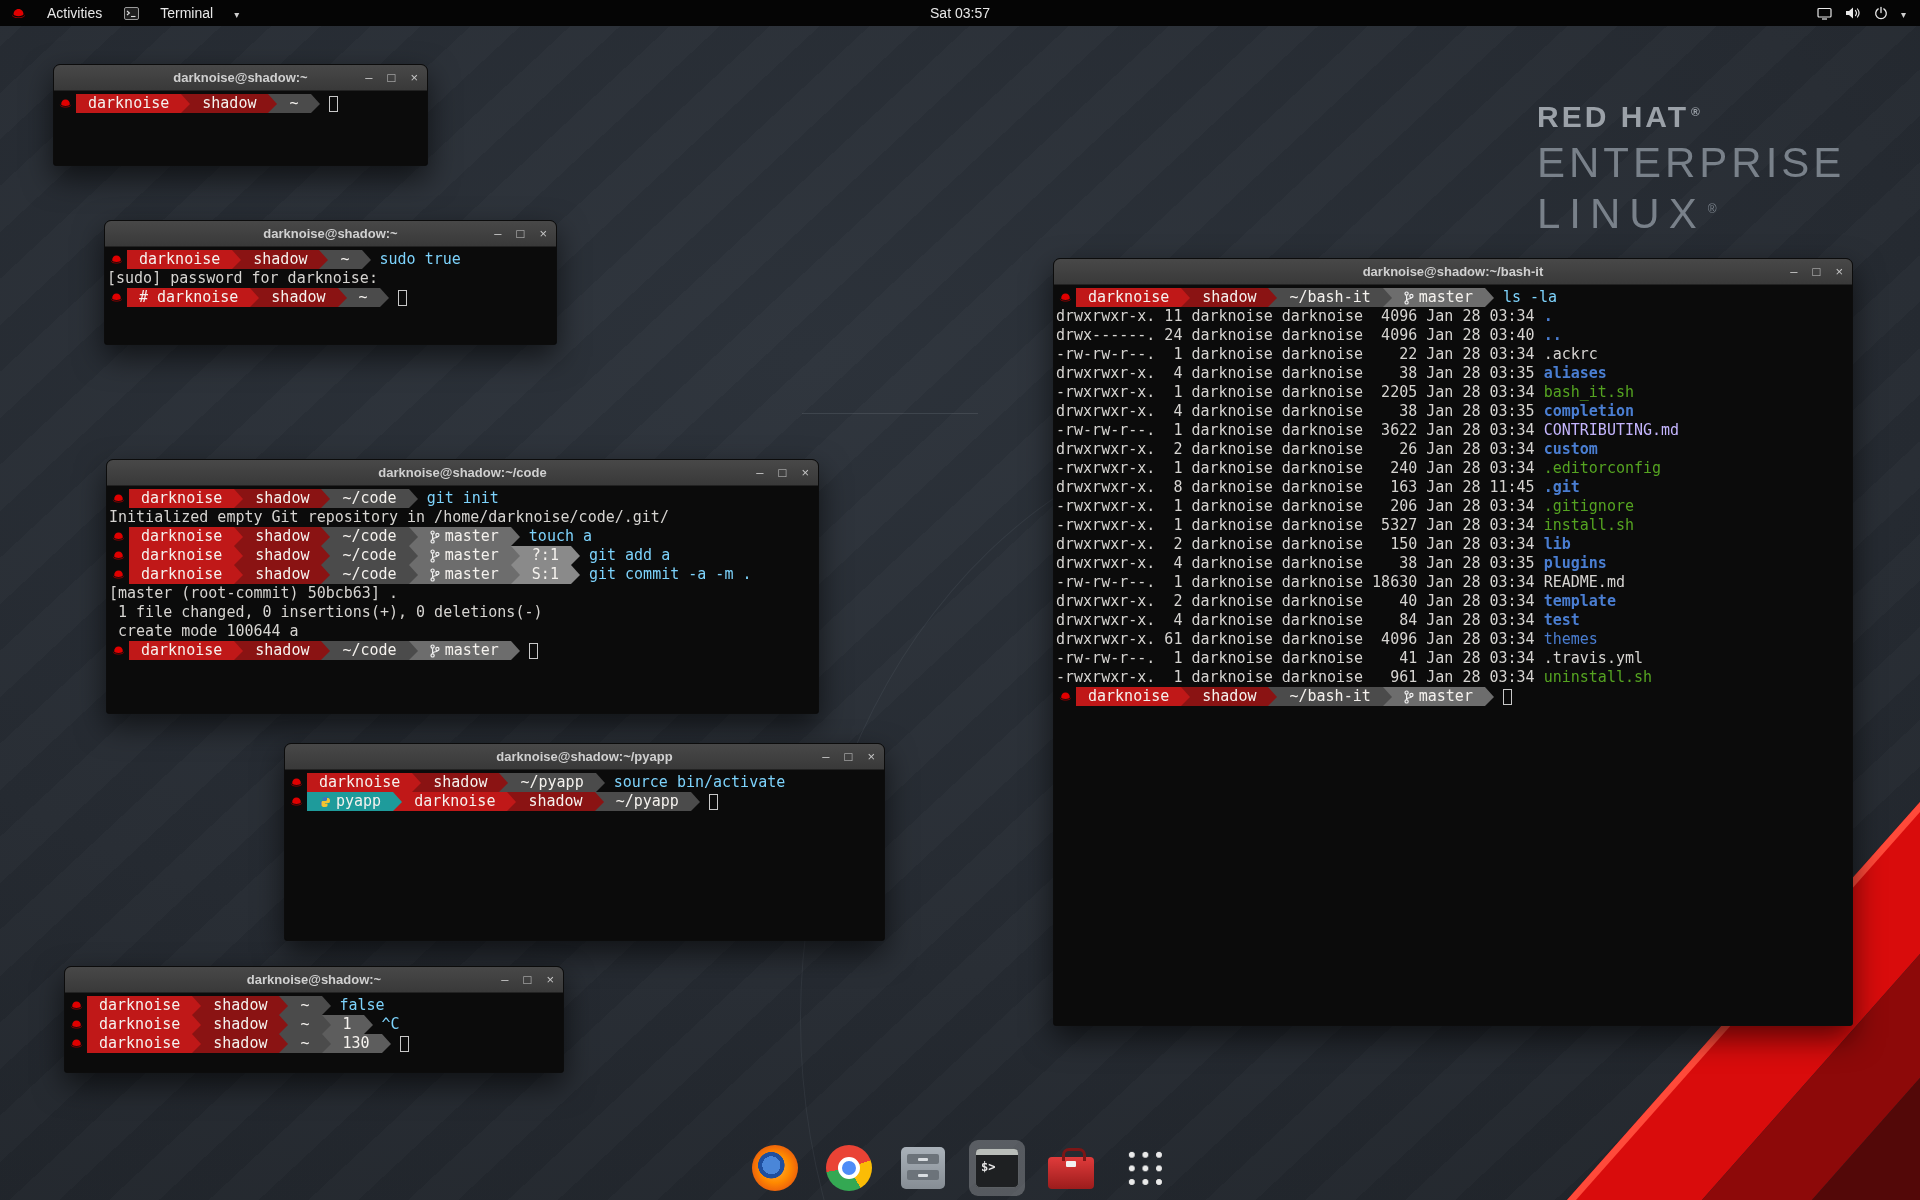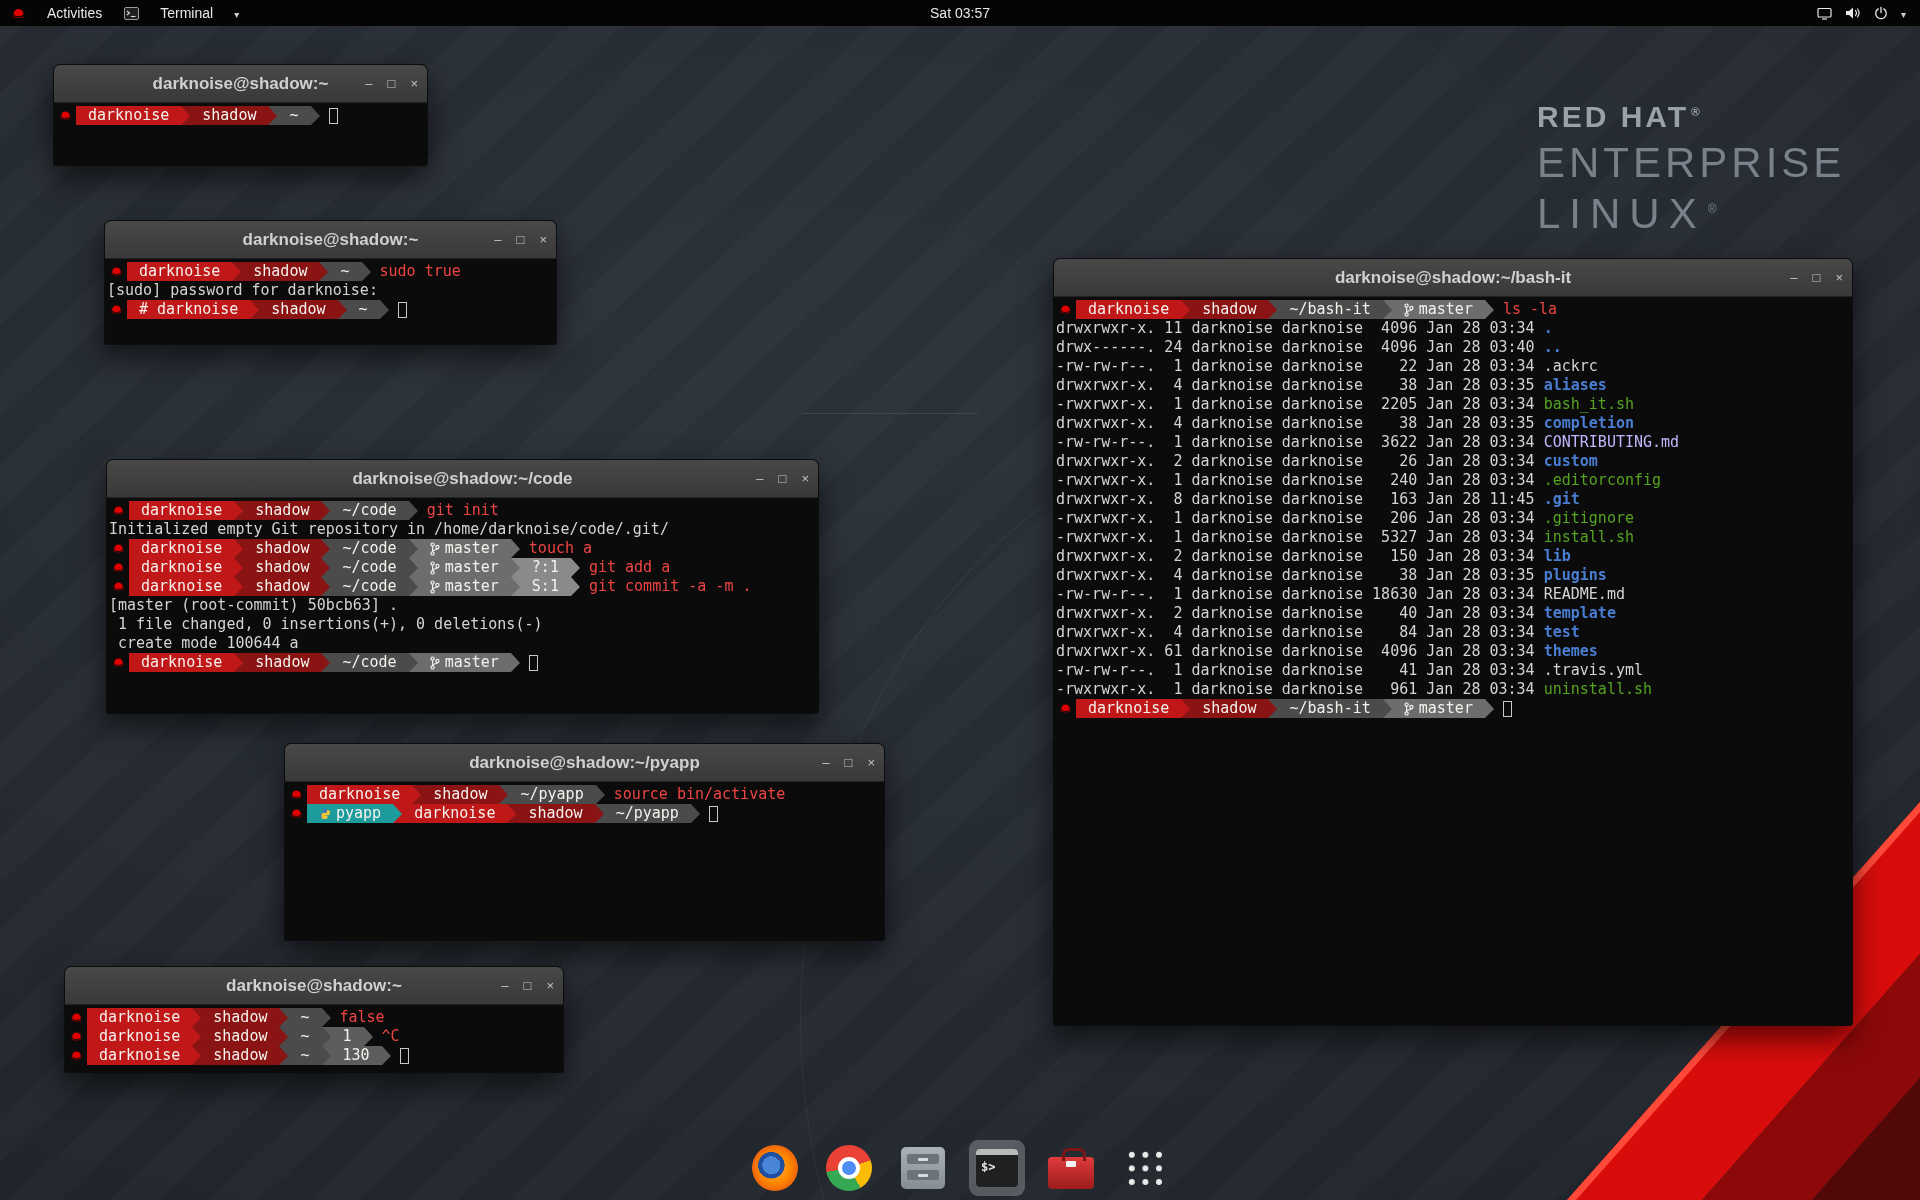--- a/index.html
+++ b/index.html
@@ -30,38 +30,38 @@
   
   .topbar { position:absolute; top:0; left:0; right:0; height:26px; background:#050505; display:flex;
             align-items:center; color:#e8e8e8; font-size:14px; z-index:60; }
   .tb-item { display:flex; align-items:center; gap:21px; padding:0 11px; height:100%; cursor:default; }
   .caret::after { content:"▾"; font-size:10px; color:#cfcfcf; }
   .tb-center { position:absolute; left:50%; transform:translateX(-50%); height:100%; display:flex; align-items:center; padding:0 10px; }
   .tb-right { margin-left:auto; display:flex; align-items:center; gap:13px; padding:0 14px; height:100%; }
   
   .window { position:absolute; background:#0b0b0b; border:1px solid #0c0c0c; border-radius:7px 7px 3px 3px;
             box-shadow:0 12px 30px rgba(0,0,0,0.6); overflow:hidden; }
-  .titlebar { height:38px; background:linear-gradient(#484848,#393939); border-bottom:1px solid #222;
+  .titlebar { height:26px; background:linear-gradient(#484848,#393939); border-bottom:1px solid #222;
               display:flex; align-items:center; justify-content:center; position:relative;
-              color:#d0d0d0; font-size:17px; font-weight:bold; }
+              color:#d0d0d0; font-size:13px; font-weight:bold; }
   .winbtns { position:absolute; right:9px; top:0; height:100%; display:flex; align-items:center; gap:15px;
              color:#c6c6c6; font-weight:normal; font-size:13px; }
   .wbtn { line-height:1; cursor:default; }
   .wbtn-min::before { content:"–"; }
   .wbtn-max::before { content:"□"; }
   .wbtn-close::before { content:"×"; }
   .termbody { font-family:"DejaVu Sans Mono", monospace; font-size:15px; line-height:19px;
               padding:3px 2px; color:#d6d4d1; height:calc(100% - 26px); background:#0b0b0b; }
   .tline { display:flex; align-items:center; height:19px; }
   .seg { display:inline-flex; align-items:center; height:19px; padding:0 12px; color:#f5f2ee; white-space:pre; }
   .seg-arrow { width:0; height:0; border-top:10px solid transparent; border-bottom:9px solid transparent;
                border-left:9px solid transparent; flex:none; }
   .seg-icon { display:inline-flex; margin-right:5px; }
   .rh-prompt { display:inline-flex; margin:0 4px 0 3px; flex:none; }
-  .cmd { margin-left:9px; color:#ef4444; white-space:pre; }
+  .cmd { margin-left:9px; color:#7dd3fc; white-space:pre; }
   .plain { white-space:pre; color:#d6d4d1; }
   .cursor { width:9px; height:16px; border:1px solid #c8c8c8; margin-left:9px; flex:none; }
   .win-0 { left:53px;   top:64px;  width:375px; height:102px; }
   .win-1 { left:104px;  top:220px; width:453px; height:125px; }
   .win-2 { left:106px;  top:459px; width:713px; height:255px; }
   .win-3 { left:284px;  top:743px; width:601px; height:198px; }
   .win-4 { left:64px;   top:966px; width:500px; height:107px; }
   .win-5 { left:1053px; top:258px; width:800px; height:768px; }
   
   .dock { position:absolute; left:50%; bottom:4px; transform:translateX(-50%); display:flex; gap:18px; align-items:center; z-index:40; }
@@ -573,21 +573,21 @@
         <div class="tline">
           <span class="plain">drwxrwxr-x.  2 darknoise darknoise    40 Jan 28 03:34 </span>
           <span class="plain" style="color: rgb(74, 126, 210); font-weight: bold;">template</span>
         </div>
         <div class="tline">
           <span class="plain">drwxrwxr-x.  4 darknoise darknoise    84 Jan 28 03:34 </span>
           <span class="plain" style="color: rgb(74, 126, 210); font-weight: bold;">test</span>
         </div>
         <div class="tline">
           <span class="plain">drwxrwxr-x. 61 darknoise darknoise  4096 Jan 28 03:34 </span>
-          <span class="plain" style="color: rgb(74, 126, 210); font-weight: bold;">themes</span>
+          <span class="plain" style="color: rgb(74, 126, 210); font-weight: normal;">themes</span>
         </div>
         <div class="tline">
           <span class="plain">-rw-rw-r--.  1 darknoise darknoise    41 Jan 28 03:34 </span>
           <span class="plain" style="color: rgb(214, 212, 209);">.travis.yml</span>
         </div>
         <div class="tline">
           <span class="plain">-rwxrwxr-x.  1 darknoise darknoise   961 Jan 28 03:34 </span>
           <span class="plain" style="color: rgb(85, 164, 33);">uninstall.sh</span>
         </div>
         <div class="tline">

